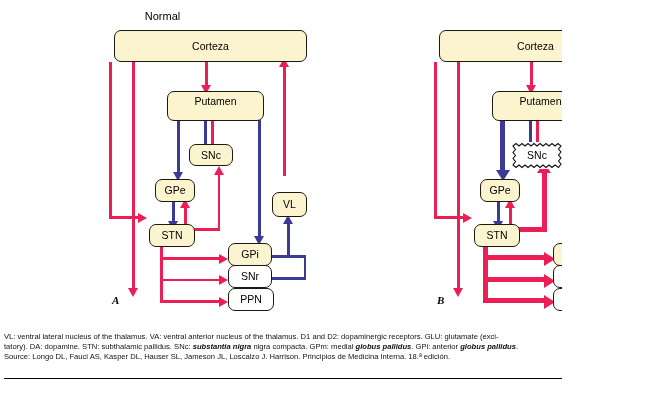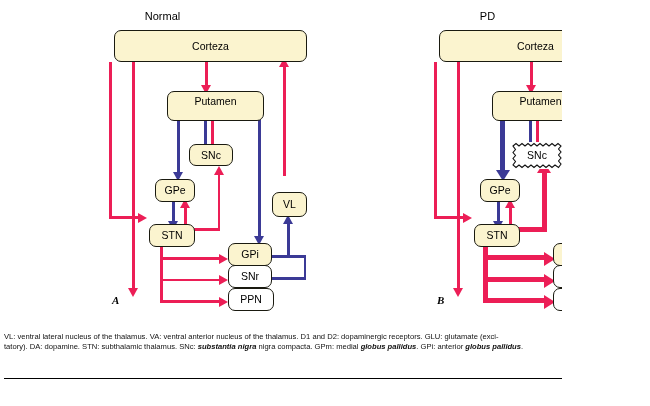--- a/index.html
+++ b/index.html
@@ -169,21 +169,20 @@
 
     <div class="node white" style="left:228px;top:288px;width:46px;height:23px;">
       <span>PPN</span>
     </div>
 
     <div class="panel-letter" style="left:112px;top:294px;">A</div>
   </div>
 
   <div class="panel right">
 
-    <div class="panel-title">PD</div>
 
     <div class="seg red" style="left:205px;top:62px;width:2.5px;height:26px;"></div>
     <div class="head down red" style="left:201px;top:85px;"></div>
 
     <div class="seg red" style="left:109px;top:62px;width:2.5px;height:155px;"></div>
     <div class="seg red" style="left:109px;top:216px;width:32px;height:2.5px;"></div>
     <div class="head right red" style="left:138px;top:212.5px;"></div>
 
     <div class="seg red" style="left:132px;top:62px;width:2.5px;height:229px;"></div>
     <div class="head down red" style="left:128px;top:288px;"></div>
@@ -274,19 +273,20 @@
 
     <div class="node white" style="left:228px;top:288px;width:46px;height:23px;">
       <span>PPN</span>
     </div>
 
     <div class="panel-letter" style="left:112px;top:294px;">B</div>
   </div>
 
   <div class="footnote">
     <div>VL: ventral lateral nucleus of the thalamus. VA: ventral anterior nucleus of the thalamus. D1 and D2: dopaminergic receptors. GLU: glutamate (exci-</div>
-    <div><span>tatory). DA: dopamine. STN: subthalamic thalamus. SNc: </span><i>substantia nigra</i><span> nigra compacta. GPm: medial </span><i>globus pallidus</i><span>. GPi: anterior </span><i>globus pallidus</i><span>.</span></div>
+    <div><span>tatory). DA: dopamine. STN: subthalamic pallidus. SNc: </span><i>substantia nigra</i><span> nigra compacta. GPm: medial </span><i>globus pallidus</i><span>. GPi: anterior </span><i>globus pallidus</i><span>.</span></div>
+    <div>Source: Longo DL, Fauci AS, Kasper DL, Hauser SL, Jameson JL, Loscalzo J. Harrison. Principios de Medicina Interna. 18.ª edición.</div>
   </div>
 
   <div class="rule"></div>
 
 
 </div>
 
 </body></html>

